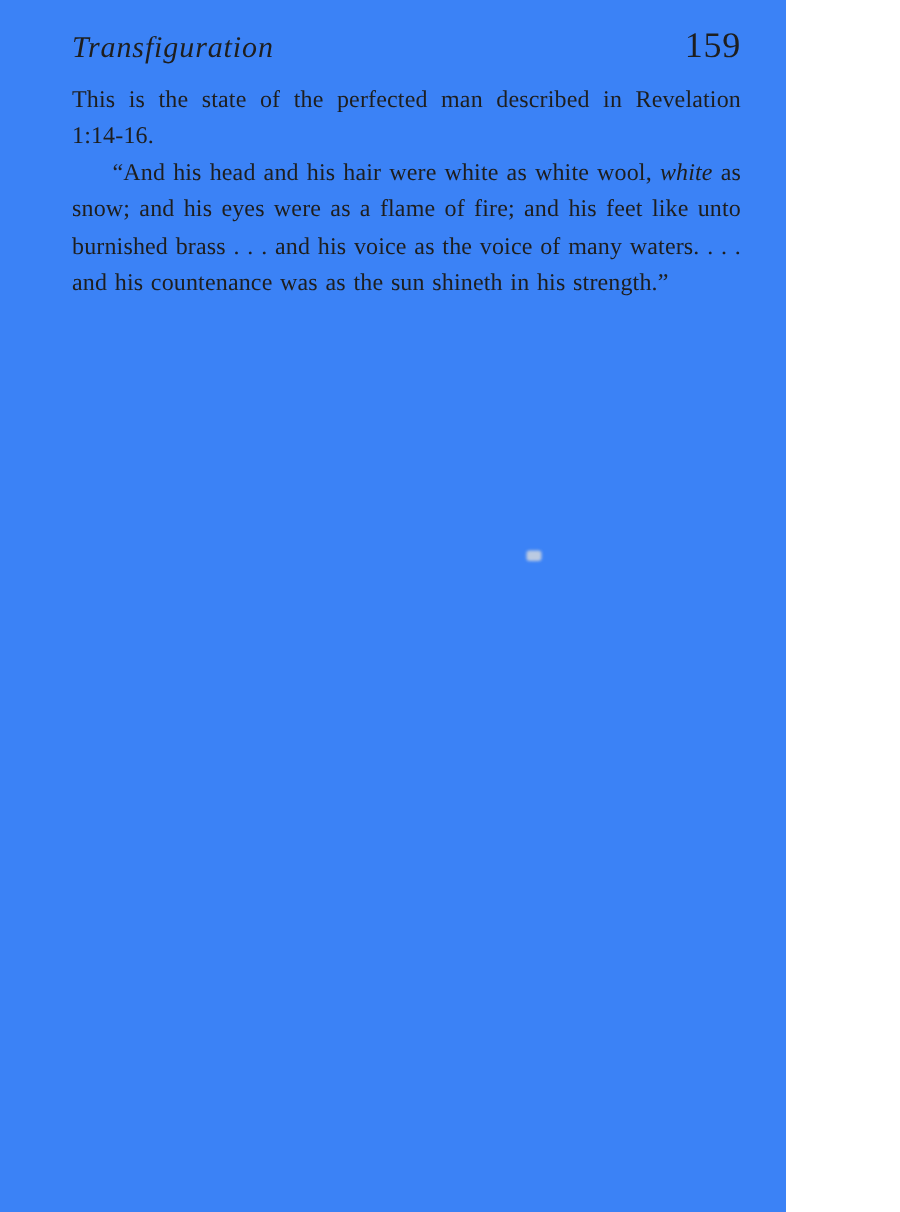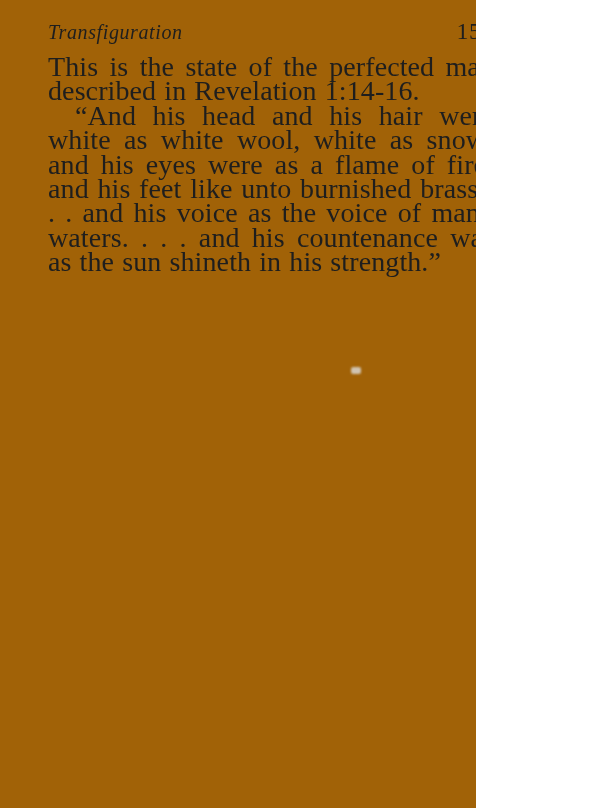--- a/index.html
+++ b/index.html
@@ -2,23 +2,23 @@
 <html><head>
 <meta charset="utf-8">
 <style>
   html, body {
     margin: 0;
     padding: 0;
     background: #ffffff;
   }
   .page {
     position: relative;
-    width: 476px;
+    width: 524px;
     height: 808px;
-    background: #a16207;
+    background: #3b82f6;
     overflow: hidden;
     font-family: "Liberation Serif", serif;
     color: #1e1e1e;
   }
   .page-header {
     position: absolute;
     top: 18px;
     left: 48px;
     width: 446px;
     display: flex;
@@ -32,34 +32,35 @@
   }
   .page-number {
     font-size: 24px;
     letter-spacing: 0.5px;
   }
   .page-body {
     position: absolute;
     top: 55px;
     left: 48px;
     width: 446px;
-    font-size: 28px;
+    font-size: 16px;
     line-height: 24.4px;
     text-align: justify;
     letter-spacing: 0.1px;
     word-spacing: 1px;
   }
   .para {
     margin: 0;
     padding: 0;
   }
   .para.quote {
     text-indent: 27px;
   }
   .italic-word {
+    font-style: italic;
     margin-top: 29px;
   }
   .scan-smudge {
     position: absolute;
     left: 351px;
     top: 367px;
     width: 10px;
     height: 7px;
     background: #dcdcdc;
     border-radius: 2px;

